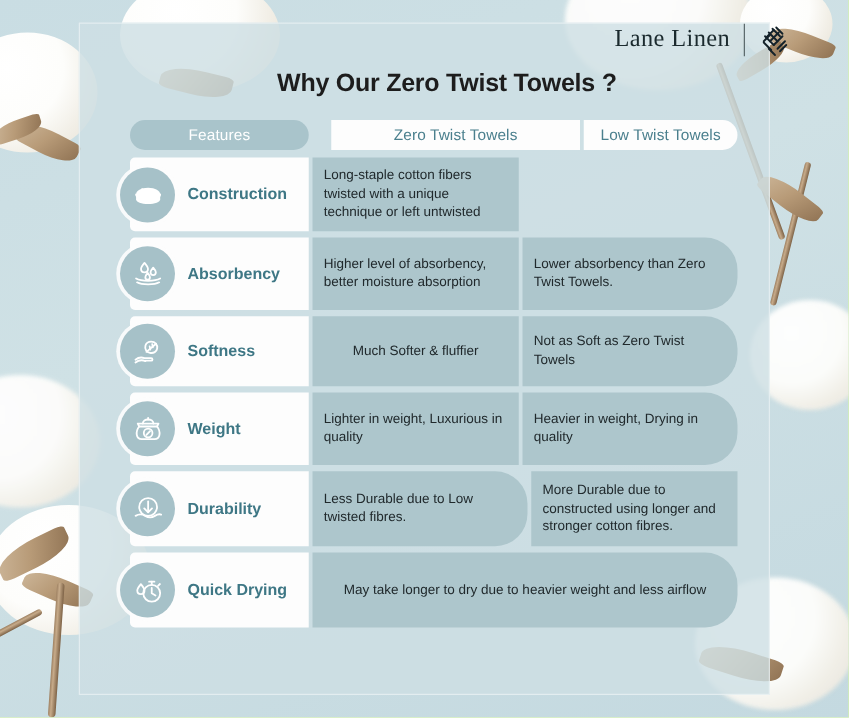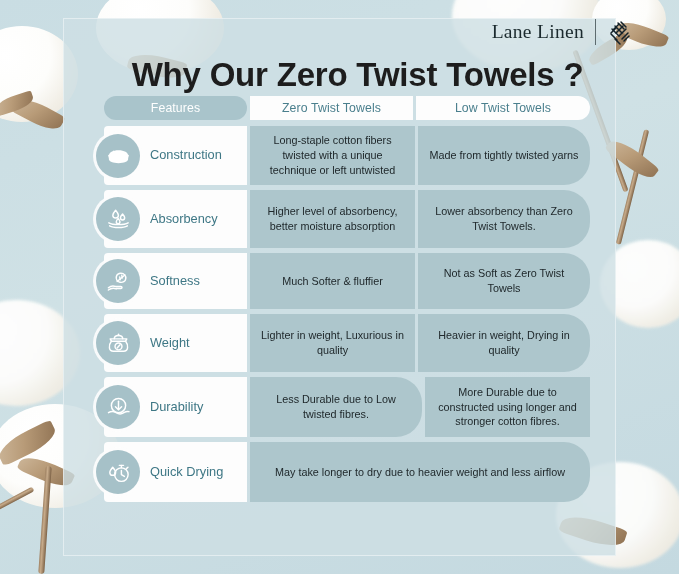--- a/index.html
+++ b/index.html
@@ -71,21 +71,21 @@
     background: #5d6b6e;
   }
   .brand-mark { width: 26px; height: 26px; display:block; }
 
   
   .title {
     position: absolute;
     left: 63px; top: 56px;
     width: 589px;
     text-align: center;
-    font-size: 33px;
+    font-size: 20px;
     font-weight: bold;
     color: #1d1d1d;
     letter-spacing: -0.2px;
     z-index: 6;
   }
 
   
   .table {
     position: absolute;
     left: 104px; top: 96px;
@@ -105,23 +105,24 @@
     font-weight: normal;
     letter-spacing: .1px;
   }
   .th-features {
     width: 143px;
     background: #a9c4cb;
     color: #ffffff;
     border-radius: 12px;
   }
   .th-zero {
-    width: 163px;
+    width: 199px;
     background: #fdfdfd;
     color: #4a7f8d;
+    margin-left: 15px;
   }
   .th-low {
     flex: 1;
     background: #fdfdfd;
     color: #4a7f8d;
     border-radius: 0 12px 12px 0;
   }
 
   .row {
     display: flex;
@@ -148,32 +149,32 @@
     border-radius: 50%;
     background: #a6c1c8;
     display: flex; align-items: center; justify-content: center;
     box-shadow: 0 0 0 3px rgba(253,253,253,0.9);
   }
   .feature-icon svg { width: 27px; height: 27px; display:block; }
   .feature-label {
     margin-left: 46px;
     padding-right: 6px;
     font-size: 12.8px;
-    font-weight: normal;
+    font-weight: bold;
     color: #3e7785;
     line-height: 1.15;
   }
 
   .data-cell {
     min-height: 56px;
     background: #adc6cc;
     display: flex;
     align-items: center;
     justify-content: center;
-    text-align: center;
+    text-align: left;
     font-size: 10.8px;
     color: #20292c;
     line-height: 1.38;
     padding: 6px 9px;
   }
   .data-zero { width: 165px; }
   .data-low  { flex: 1; border-radius: 0 26px 26px 0; }
 
   .row.r1 .data-cell { min-height: 59px; }
   .row.r2 .data-cell { min-height: 56px; }
@@ -265,21 +266,20 @@
         <span class="feature-icon">
           <svg viewBox="0 0 28 28" aria-hidden="true">
             <path class="icf" d="M4 14 C4 11 8 8.5 14 8.5 C20 8.5 24 11 24 14 L24 18 C24 20.4 19.6 22 14 22 C8.4 22 4 20.4 4 18 Z"></path>
             <path class="ic" stroke="#a6c1c8" d="M4 14 C4 16.4 8.4 18 14 18 C19.6 18 24 16.4 24 14"></path>
             <path class="ic" stroke="#a6c1c8" d="M9 9.6 C7 11.4 7 16 9 18.8"></path>
           </svg>
         </span>
         <span class="feature-label">Construction</span>
       </div>
       <div class="data-cell data-zero">Long-staple cotton fibers twisted with a unique technique or left untwisted</div>
-      <div class="data-cell data-low">Made from tightly twisted yarns</div>
     </div>
 
     <div class="row r3">
       <div class="feature-cell">
         <span class="feature-icon">
           <svg viewBox="0 0 28 28" aria-hidden="true">
             <path class="ic" d="M11 4.5 C12.8 6.6 13.9 8.1 13.9 9.6 C13.9 11.2 12.6 12.4 11 12.4 C9.4 12.4 8.1 11.2 8.1 9.6 C8.1 8.1 9.2 6.6 11 4.5 Z"></path>
             <path class="ic" d="M18.2 8.4 C19.6 10 20.4 11.2 20.4 12.3 C20.4 13.6 19.4 14.6 18.2 14.6 C17 14.6 16 13.6 16 12.3 C16 11.2 16.8 10 18.2 8.4 Z"></path>
             <path class="ic" d="M13.6 12.8 C14.8 14.3 15.5 15.3 15.5 16.3 C15.5 17.4 14.6 18.3 13.6 18.3 C12.5 18.3 11.7 17.4 11.7 16.3 C11.7 15.3 12.4 14.3 13.6 12.8 Z"></path>
             <path class="ic" d="M4 17.4 C4 17.4 7.2 19.3 14 19.3 C20.8 19.3 24 17.4 24 17.4"></path>

